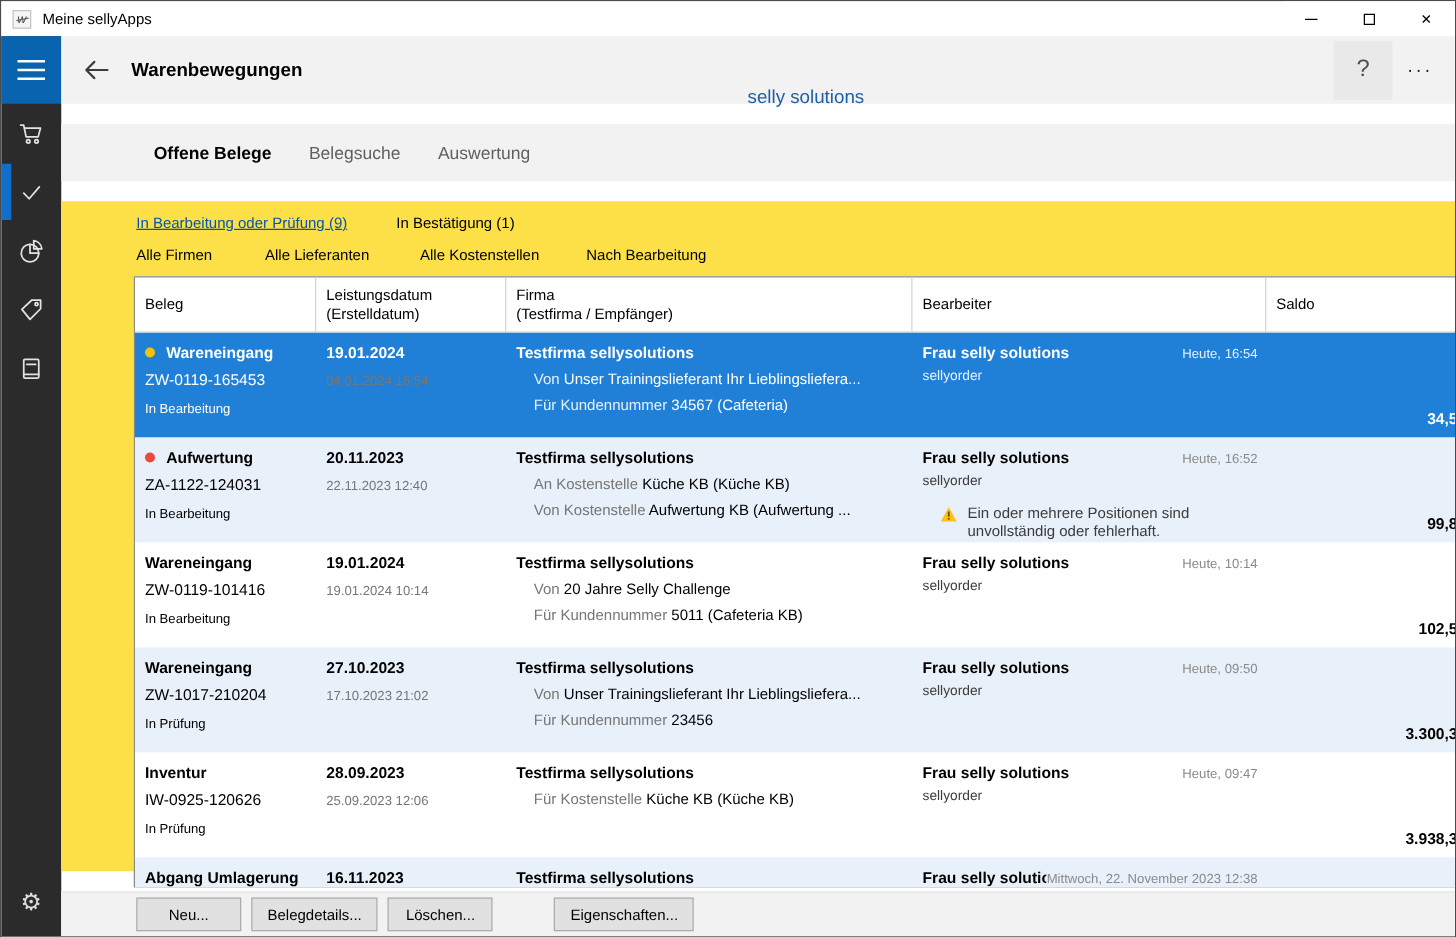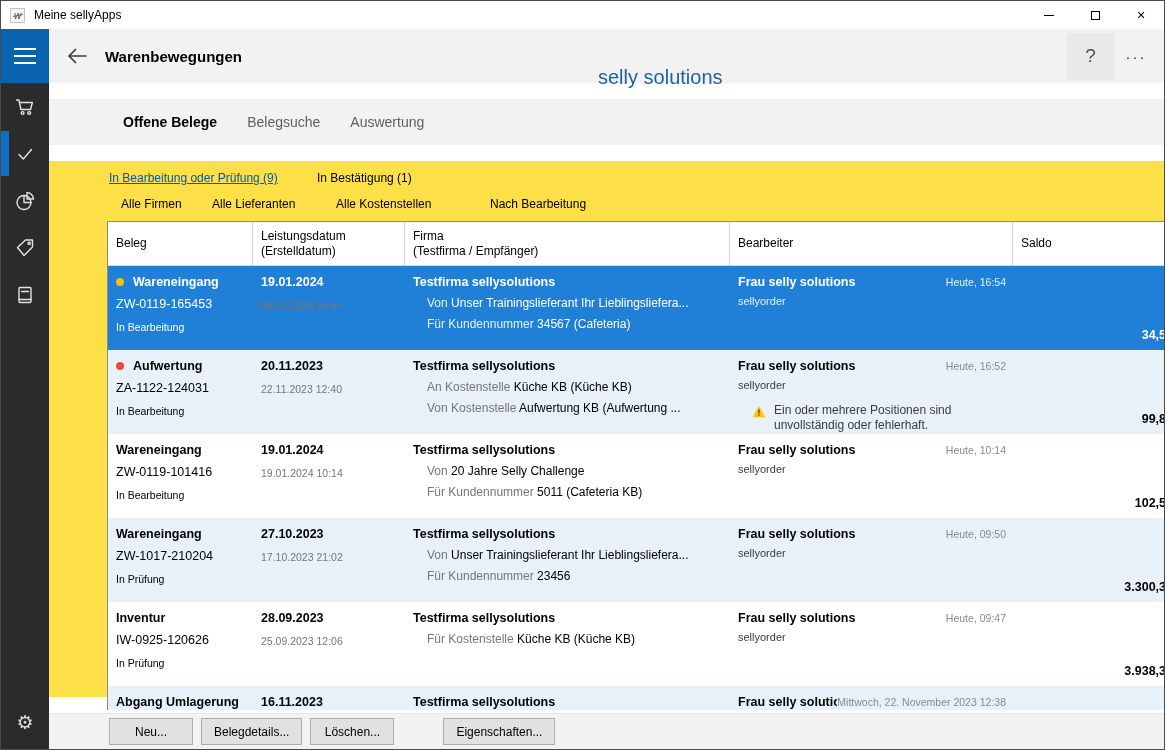--- a/index.html
+++ b/index.html
@@ -30,21 +30,21 @@
   .side-bottom { margin-top:auto; padding-bottom:4px; }
   .gear-glyph { font-size:19px; color:#dcdcdc; font-family:"DejaVu Sans",sans-serif; }
 
   .main { flex:1; display:flex; flex-direction:column; min-width:0;gap:16px; }
 
   
   .header { height:54px; background:#f2f2f2; display:flex; align-items:center; position:relative; flex:0 0 54px; }
   .back { width:40px; height:40px; margin-left:8px; background:transparent; border:none; display:flex; align-items:center; justify-content:center; cursor:default; }
   .back svg { stroke:#3c3c3c; fill:none; stroke-width:1.7; stroke-linecap:round; stroke-linejoin:round; }
   .header h1 { font-size:15px; font-weight:bold; margin-left:8px; }
-  .brand { position:absolute; left:549px; font-size:20px; color:#1f5fa8;margin-top:43px; }
+  .brand { position:absolute; left:549px; font-size:15px; color:#1f5fa8;margin-top:43px; }
   .header-right { margin-left:auto; display:flex; align-items:center; margin-right:6px; }
   .help { width:47px; height:47px; background:#e9e9e9; border:none; font-size:19px; color:#4d4d4d; font-weight:300; cursor:default; font-family:"Liberation Sans",sans-serif; }
   .more { width:44px; height:47px; background:transparent; border:none; font-size:15px; letter-spacing:2px; color:#1a1a1a; cursor:default; }
 
   
   .tabs { height:46px; background:#f2f2f2; display:flex; align-items:center; padding-left:74px; flex:0 0 46px; }
   .tab { font-size:14px; color:#5f5f5f; margin-right:30px; cursor:default; }
   .tab.active { color:#000; font-weight:bold;text-align:center; }
 
   
@@ -176,24 +176,24 @@
           <span class="tab ">Belegsuche</span>
           <span class="tab ">Auswertung</span>
         </div>
 
       <div class="content">
         <div class="filters1" id="filters1">
             <span class="flink active" style="left:0px">In Bearbeitung oder Prüfung (9)</span>
             <span class="flink " style="left:208px">In Bestätigung (1)</span>
           </div>
         <div class="filters2" id="filters2">
-            <span class="flink" style="left:12px">Alle Firmen</span>
+            <span class="flink" style="left:0px">Alle Firmen</span>
             <span class="flink" style="left:103px">Alle Lieferanten</span>
             <span class="flink" style="left:227px">Alle Kostenstellen</span>
-            <span class="flink" style="left:381px">Nach Bearbeitung</span>
+            <span class="flink" style="left:360px">Nach Bearbeitung</span>
           </div>
 
         <div class="table">
           <div class="thead" id="thead">
               <div class="th">
                 <span>Beleg</span>
               </div>
               <div class="th">
                 <span>Leistungsdatum</span>
                 <span class="sub">(Erstelldatum)</span>

